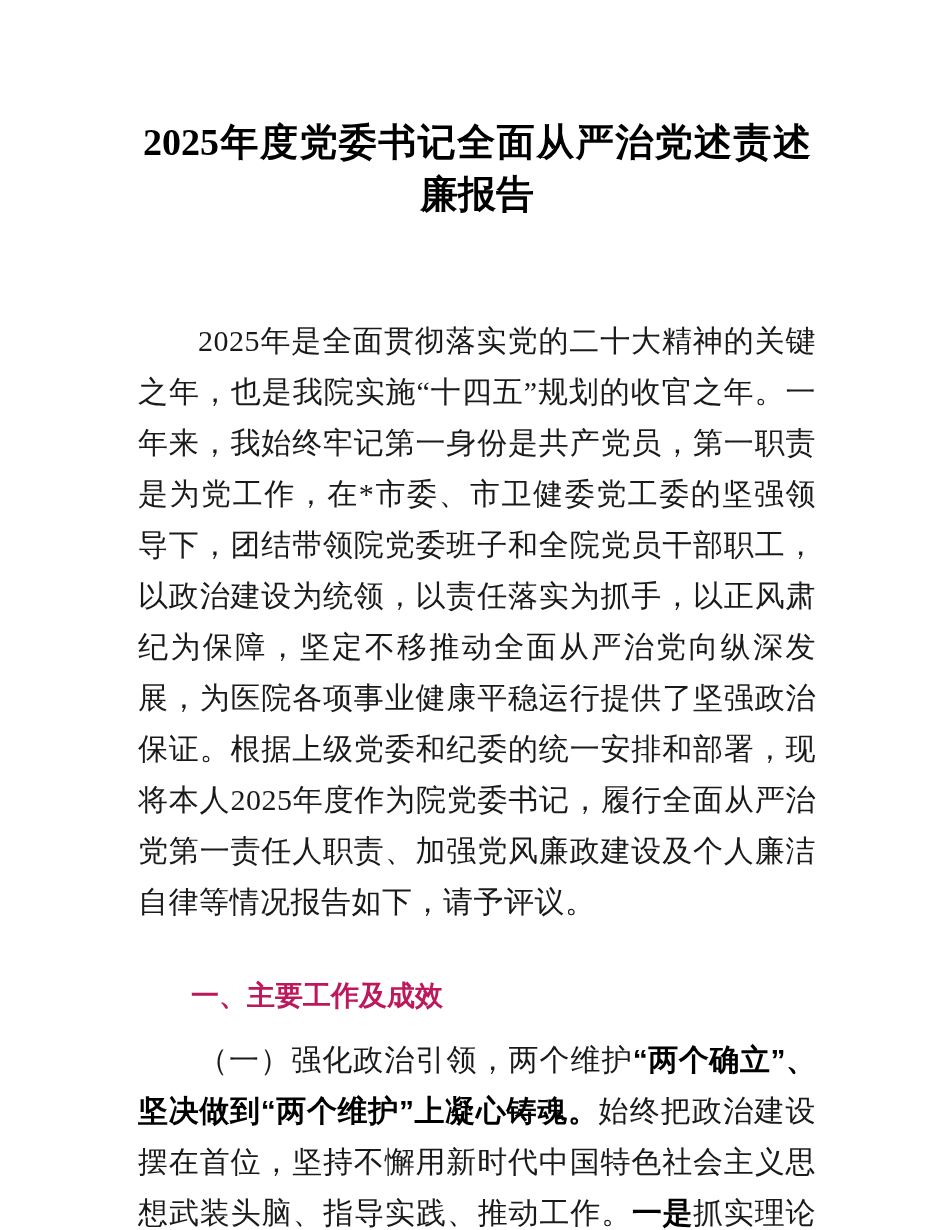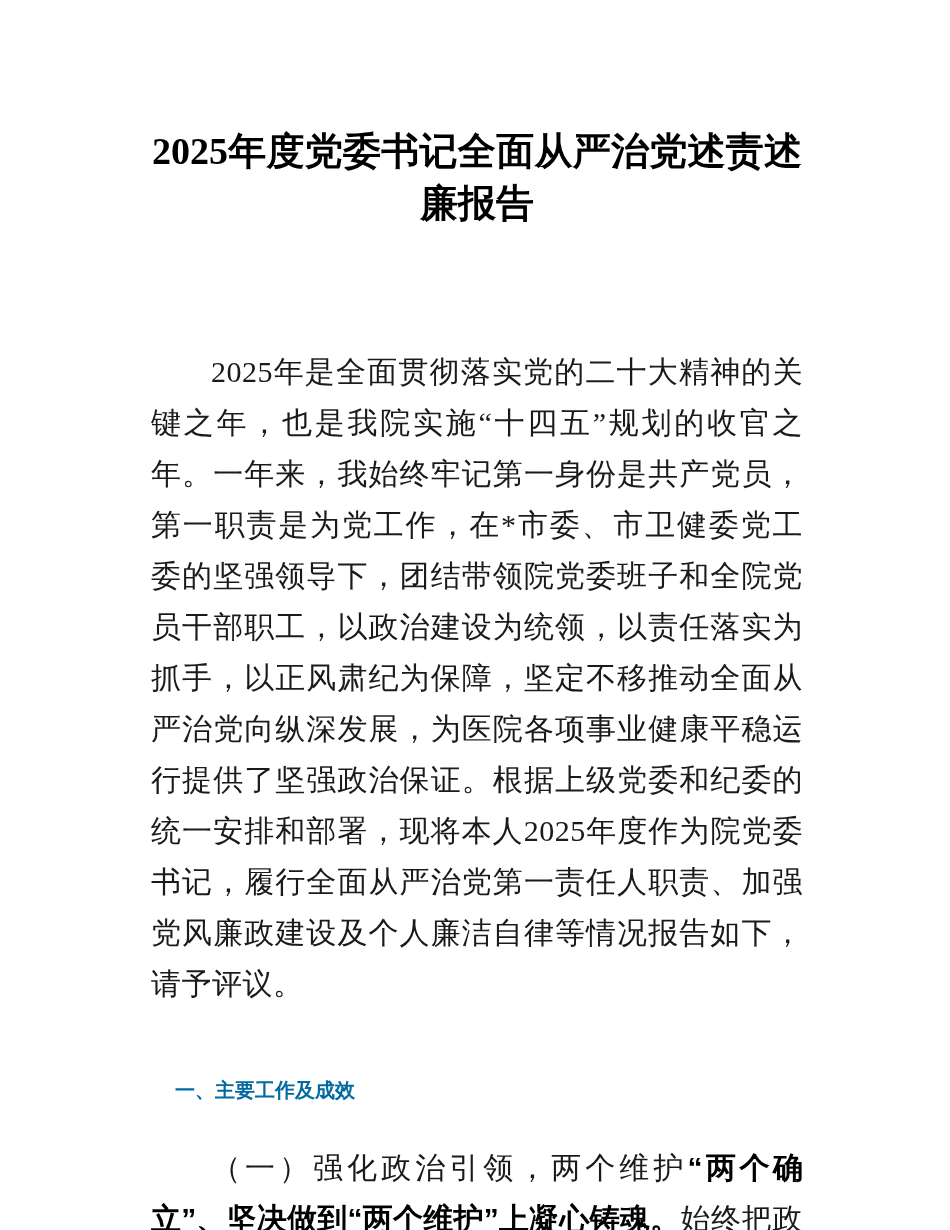--- a/index.html
+++ b/index.html
@@ -27,33 +27,33 @@
   
   .doc-title {
     font-family: "Liberation Serif", "DejaVu Serif", serif;
     font-weight: bold;
     font-size: 38px;
     line-height: 52px;
     color: #000000;
     text-align: justify;
     text-align-last: center;
     letter-spacing: 0px;
-    margin: 17px;
+    margin: 8px;
     padding-top: 108px;
   }
 
   
   .para {
     font-family: "Liberation Serif", "DejaVu Serif", serif;
     font-size: 30px;
     line-height: 51px;
     color: #1a1a1a;
     text-align: justify;
     text-justify: inter-ideograph;
-    margin: 16px;
+    margin: 3px;
     text-indent: 2em;
     letter-spacing: 0.5px;
   }
 
   
   .kai {
     font-family: "Liberation Serif", "DejaVu Serif", serif;
     font-weight: normal;
   }
 
@@ -62,23 +62,23 @@
     font-family: "Liberation Sans", "DejaVu Sans", sans-serif;
     font-weight: bold;
     color: #000000;
     letter-spacing: 0px;
   }
 
   
   .section-heading {
     font-family: "Liberation Sans", "DejaVu Sans", sans-serif;
     font-weight: bold;
-    font-size: 20px;
+    font-size: 28px;
     line-height: 51px;
-    color: #0369a1;
+    color: #be185d;
     margin: 0;
     text-indent: 2em;
     letter-spacing: 0px;
   }
 
   .gap-before-intro { height: 84px; }
   .gap-before-heading { height: 40px; }
   .gap-after-heading { height: 10px; }
 </style>
 </head>

